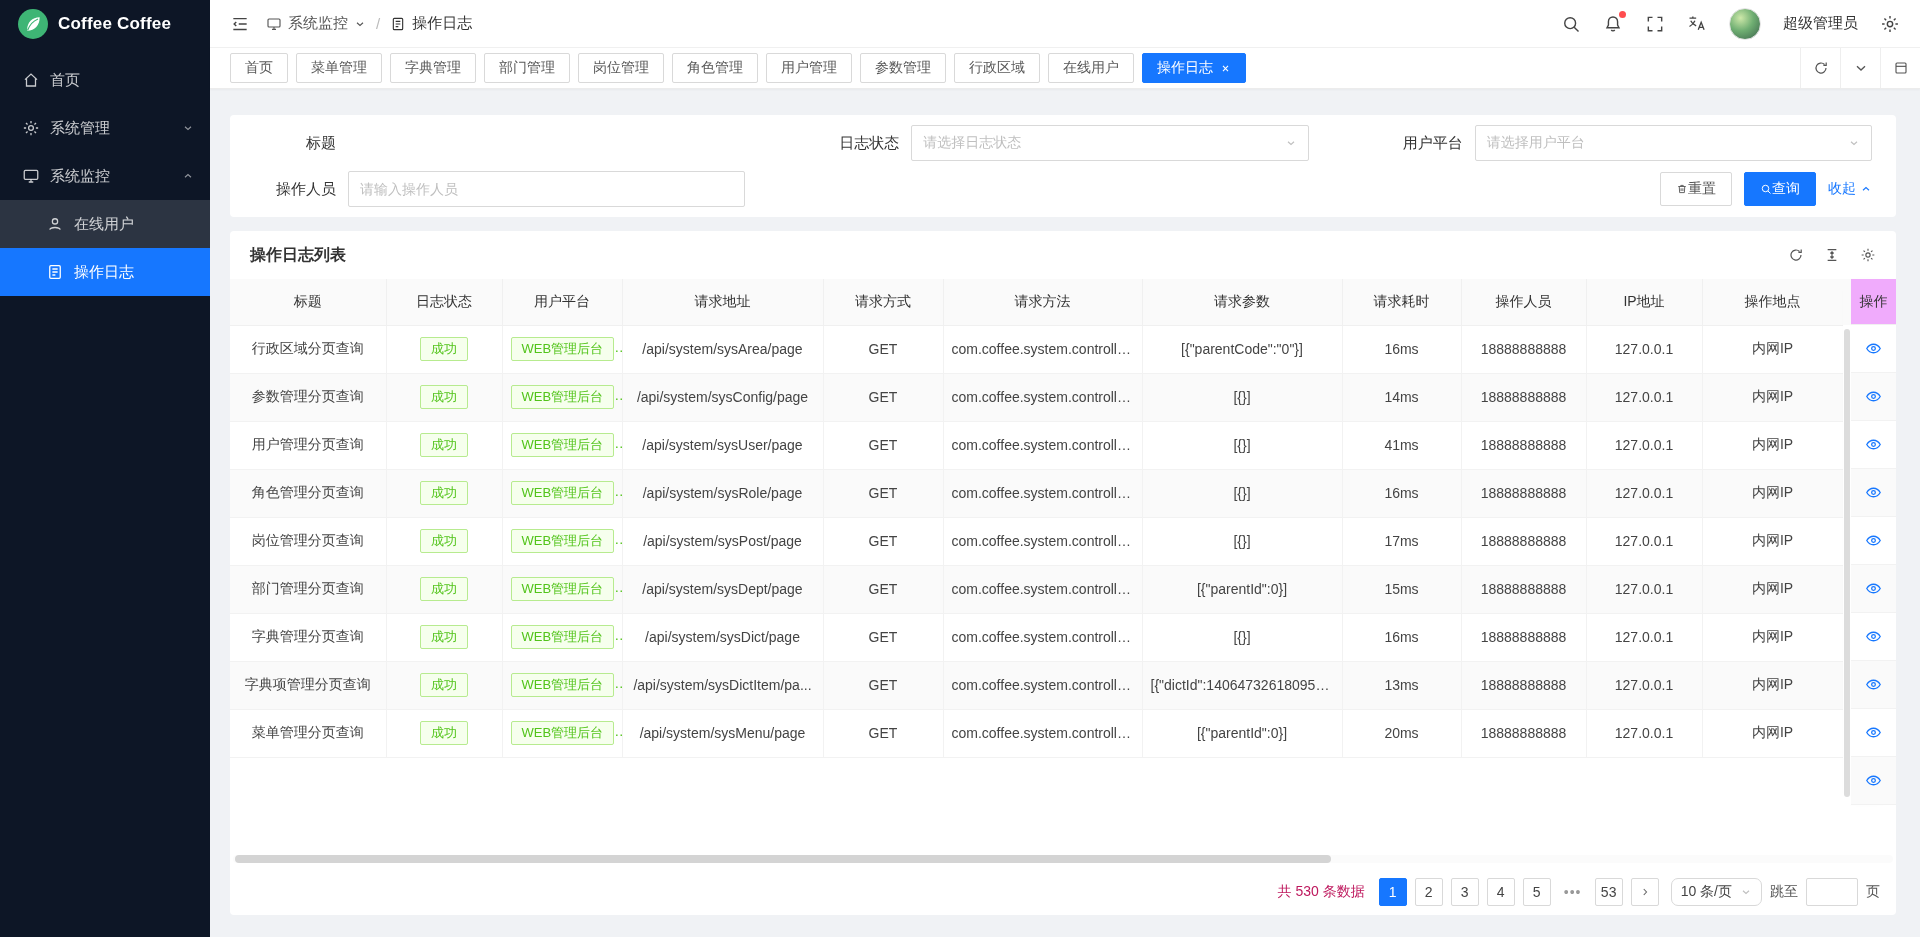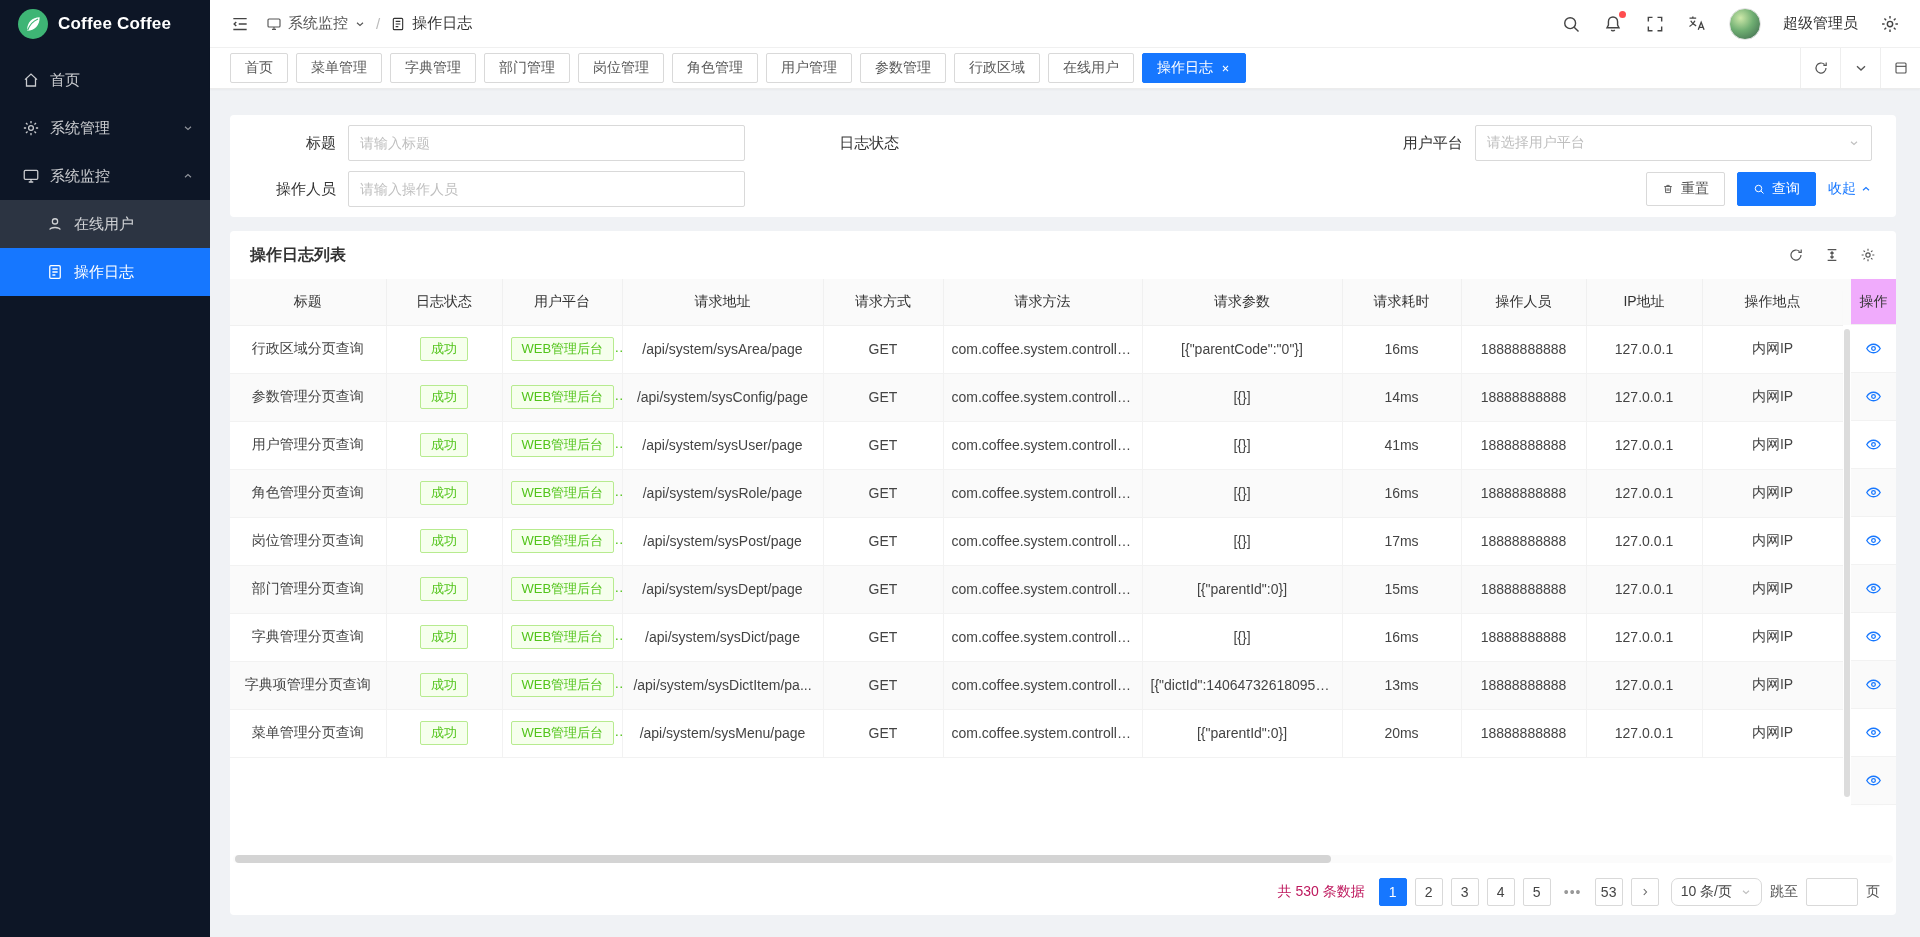--- a/index.html
+++ b/index.html
@@ -54,21 +54,21 @@
   .filter-card { background:#fff; border-radius:4px; padding:10px 24px 10px 0; }
   .filter-grid { display:grid; grid-template-columns:repeat(3,1fr); column-gap:48px; row-gap:10px; }
   .field { display:flex; align-items:center; }
   .field-label { width:118px; flex:0 0 118px; text-align:right; padding-right:12px; font-size:15px; color:#333; }
   .control { flex:1; height:36px; border:1px solid #d9d9d9; border-radius:2px; background:#fff; display:flex; align-items:center; padding:0 11px; font-size:14px; color:#333; }
   .control input { border:none; outline:none; width:100%; font-size:14px; font-family:inherit; color:#333; background:transparent; }
   .control input::placeholder { color:#bfbfbf; }
   .select-placeholder { color:#bfbfbf; flex:1; white-space:nowrap; overflow:hidden; }
   .select-arrow { color:#bfbfbf; }
   .actions-cell { grid-column:3; display:flex; align-items:center; justify-content:flex-end; gap:12px; }
-  .btn { height:34px; border-radius:2px; display:inline-flex; align-items:center; gap:7px; padding:0 15px; font-size:14px; cursor:pointer; }
+  .btn { height:34px; border-radius:2px; display:inline-flex; align-items:center; gap:0; padding:0 15px; font-size:14px; cursor:pointer; }
   .btn-default { background:#fff; border:1px solid #d9d9d9; color:#555; }
   .btn-primary { background:#1677ff; border:1px solid #1677ff; color:#fff; }
   .link-collapse { color:#1677ff; font-size:14px; display:inline-flex; align-items:center; gap:4px; cursor:pointer; }
 
   
   .table-card { background:#fff; border-radius:4px; margin-top:14px; flex:1; min-height:0; display:flex; flex-direction:column; }
   .card-header { height:48px; flex:0 0 48px; display:flex; align-items:center; padding:0 20px; }
   .card-title { font-size:16px; font-weight:bold; color:#333; }
   .card-tools { margin-left:auto; display:flex; align-items:center; gap:20px; color:#555; }
   .card-tools .ic { cursor:pointer; }
@@ -331,26 +331,31 @@
           </span>
       </div>
     </div>
 
     <div class="content">
 
       <section class="filter-card">
         <div class="filter-grid">
           <div class="field">
             <span class="field-label">标题</span>
-            <span class="control">
-              <input type="text" placeholder="请输入标题" style="">
-            </span>
           </div>
           <div class="field">
             <span class="field-label">日志状态</span>
+            <span class="control">
+              <span class="select-placeholder">请选择日志状态</span>
+              <span class="ic sm select-arrow">
+                  <svg viewBox="0 0 24 24" fill="none" stroke="currentColor" stroke-width="2.2">
+                    <path d="M6 9.5l6 5.5 6-5.5"></path>
+                  </svg>
+                </span>
+            </span>
           </div>
           <div class="field">
             <span class="field-label">用户平台</span>
             <span class="control">
               <span class="select-placeholder">请选择用户平台</span>
               <span class="ic sm select-arrow">
                   <svg viewBox="0 0 24 24" fill="none" stroke="currentColor" stroke-width="2.2">
                     <path d="M6 9.5l6 5.5 6-5.5"></path>
                   </svg>
                 </span>

